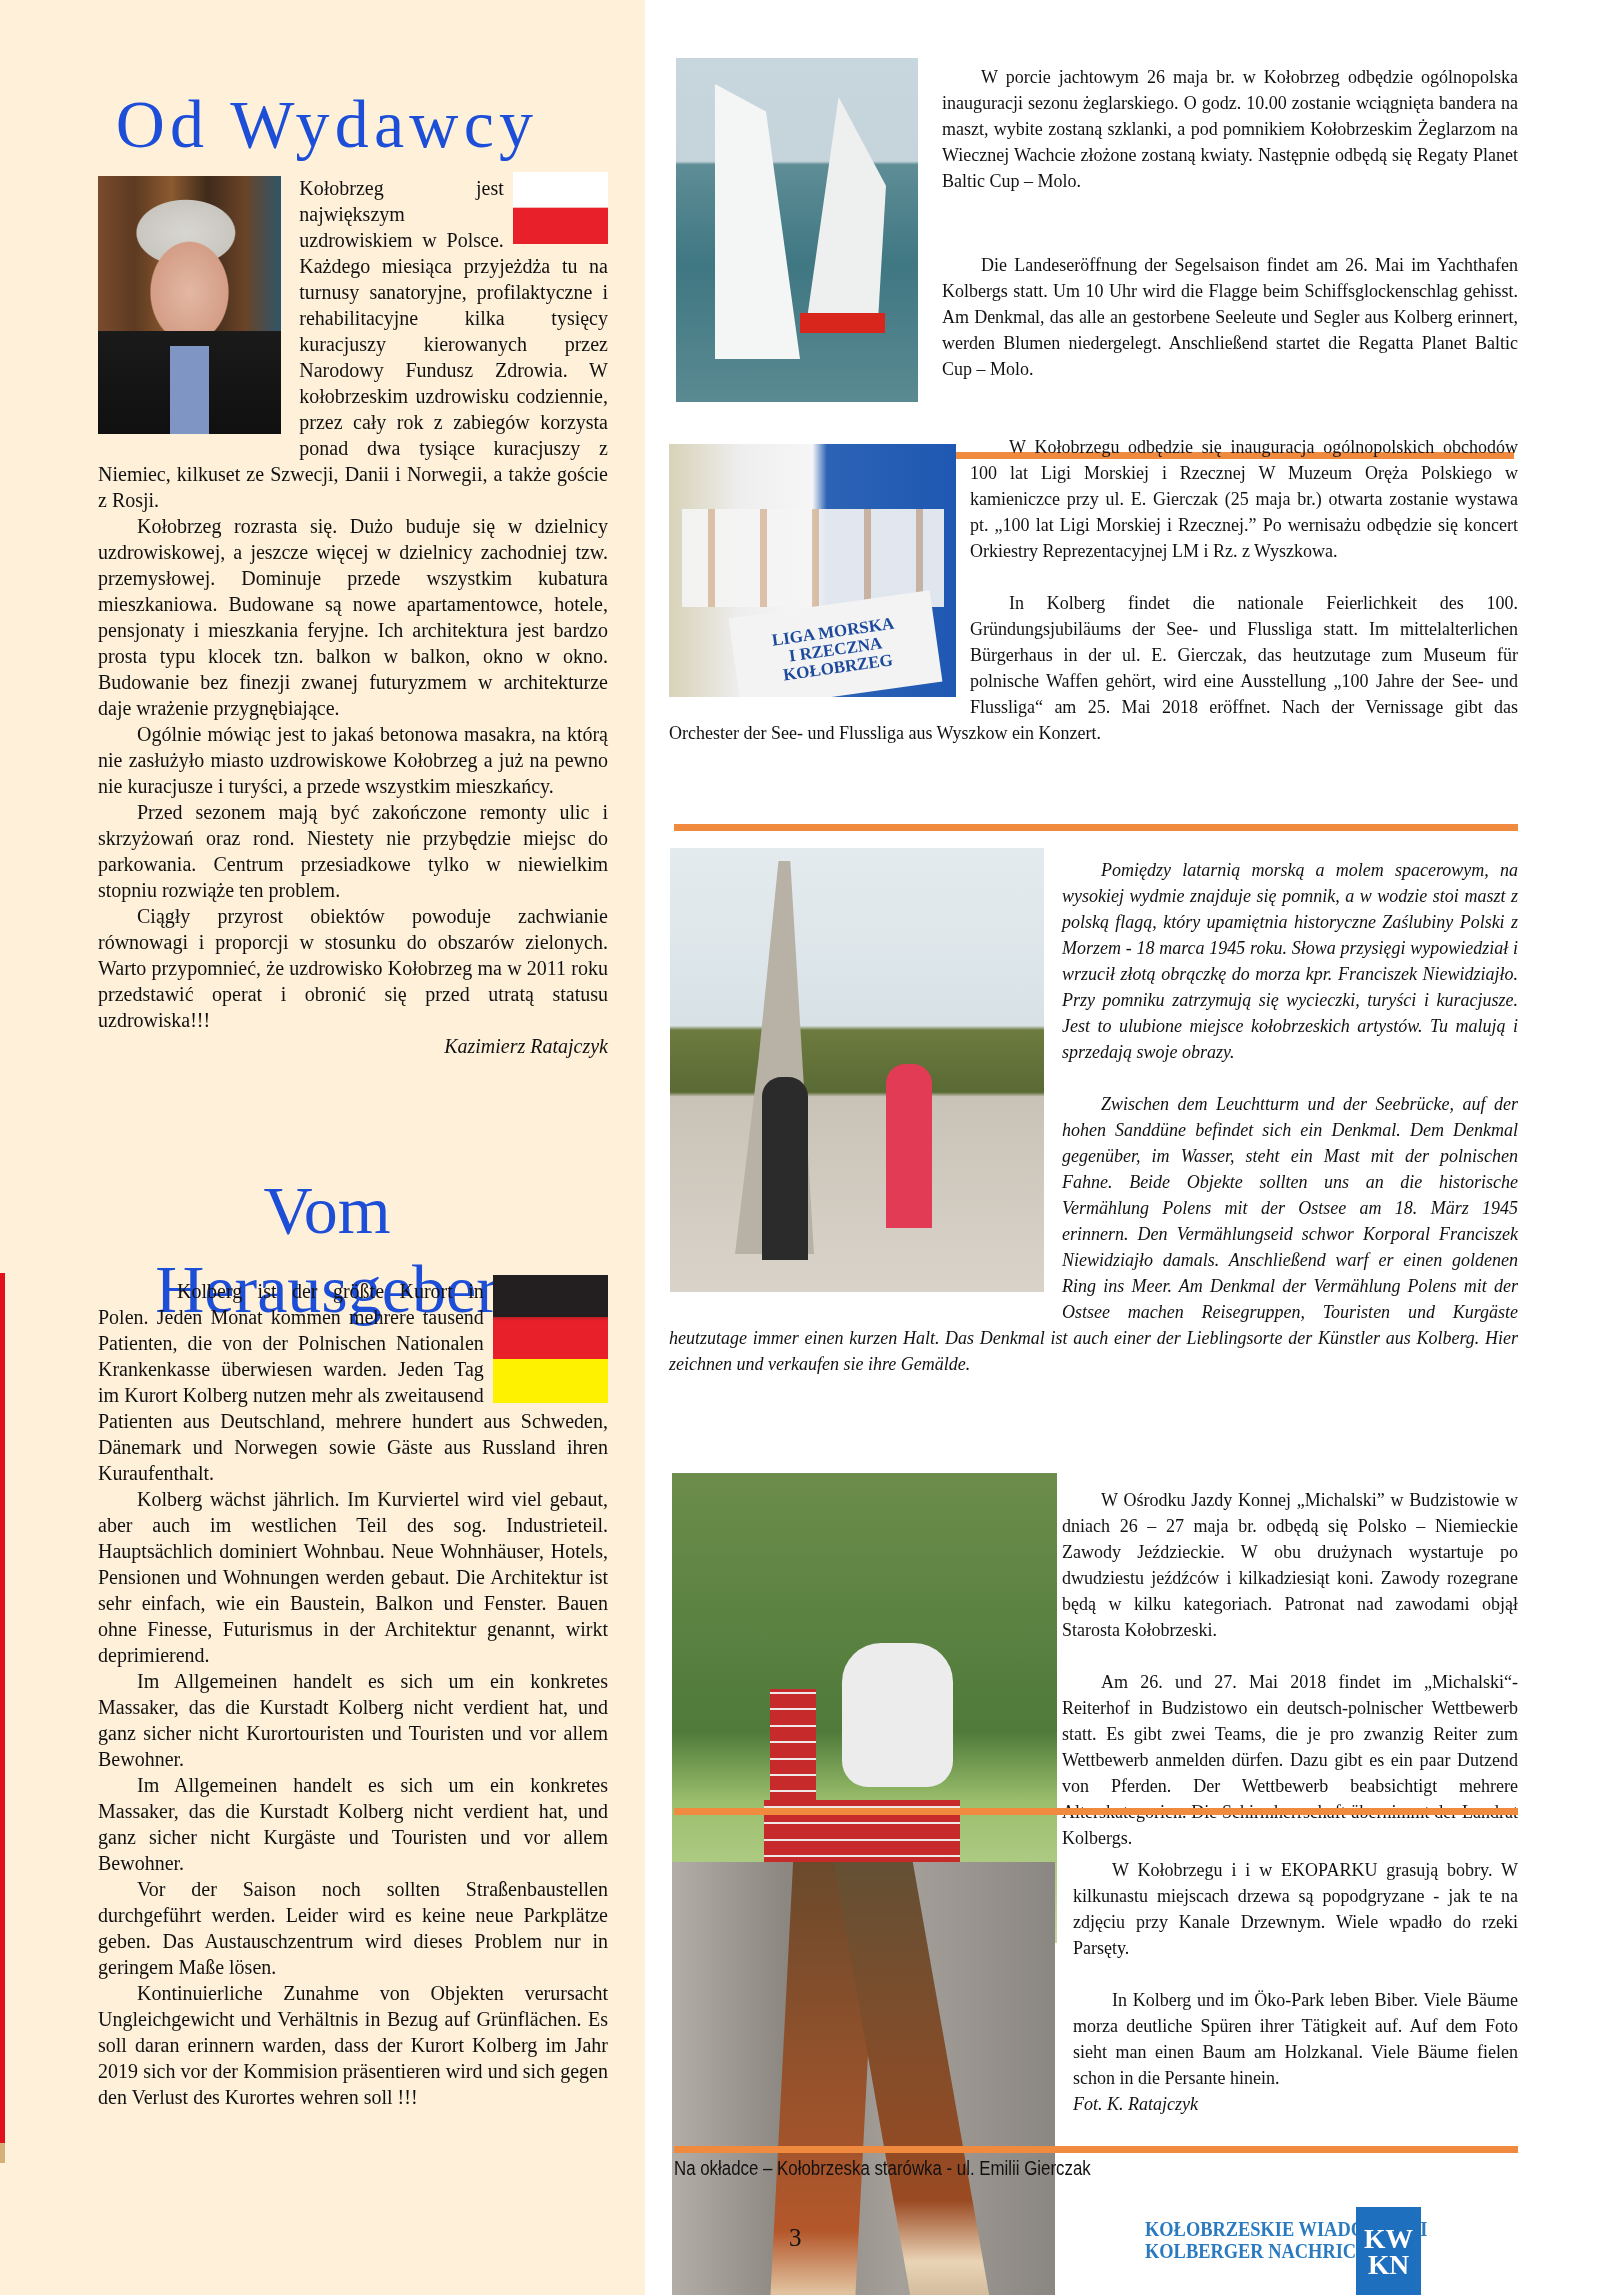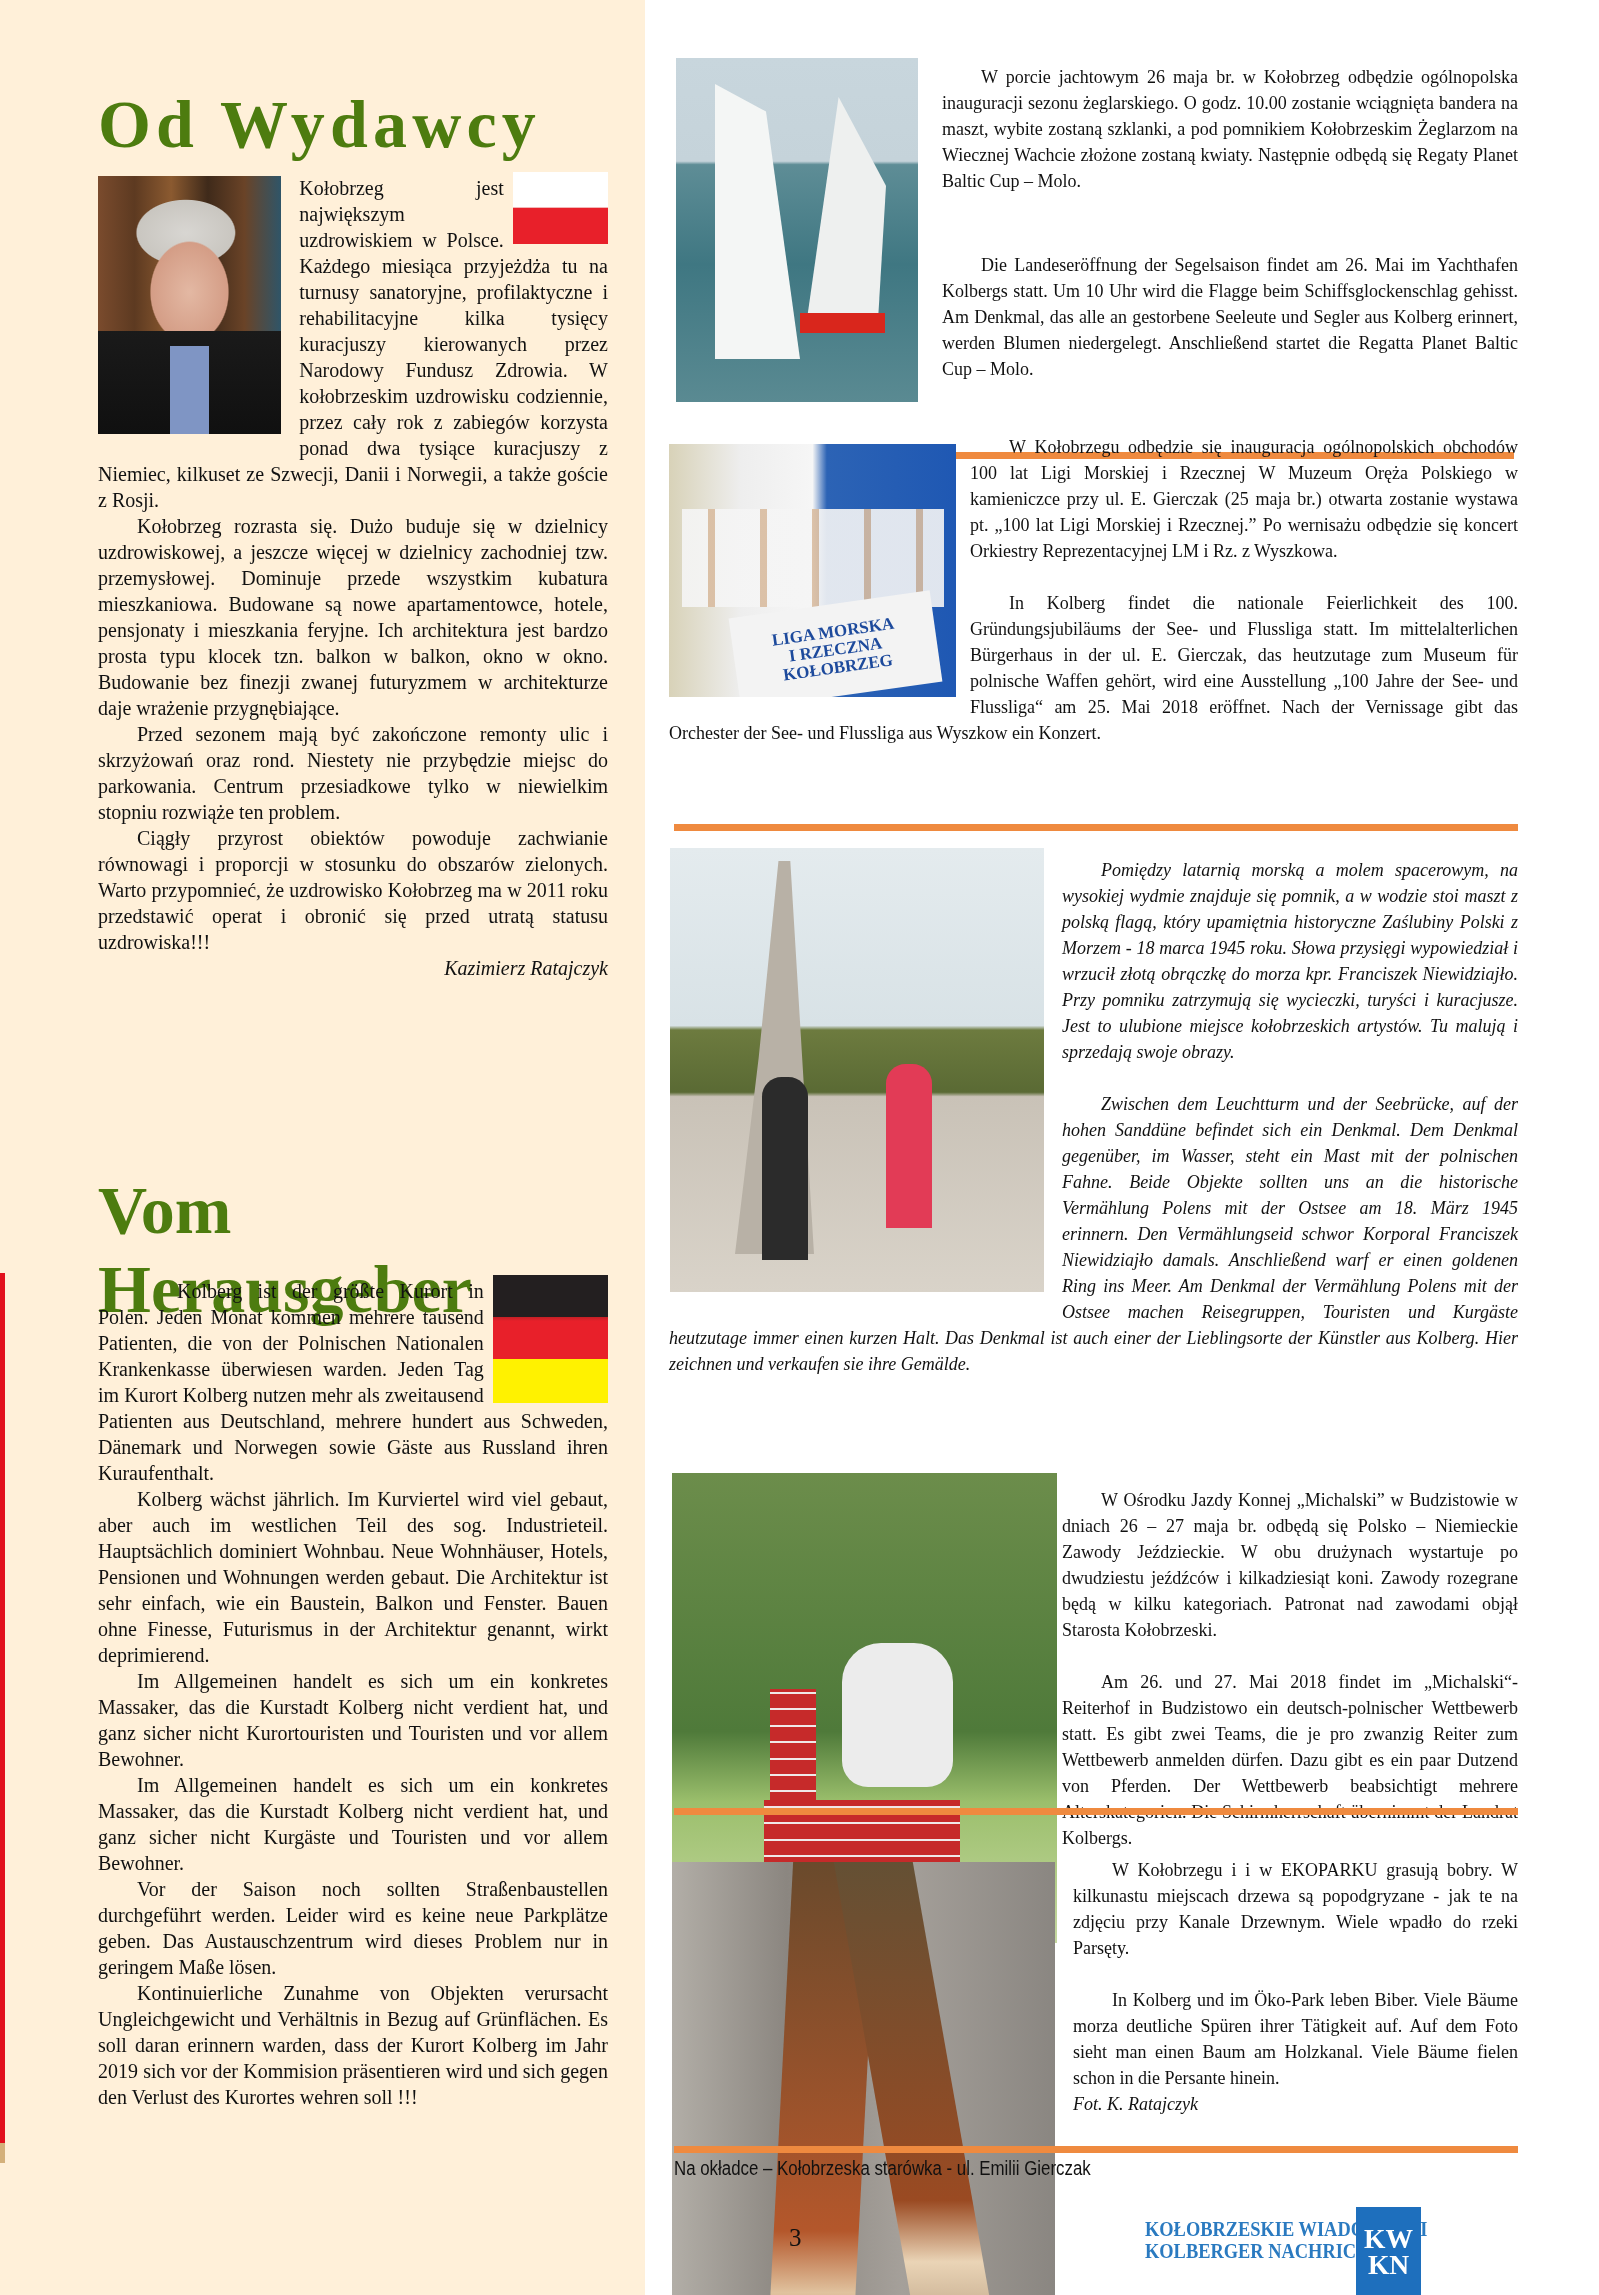--- a/index.html
+++ b/index.html
@@ -3,21 +3,21 @@
 <meta charset="utf-8">
 <style>
   * { box-sizing: border-box; margin: 0; padding: 0; }
   html, body { width: 1600px; height: 2295px; background: #ffffff; overflow: hidden; }
   body { position: relative; font-family: "Liberation Serif", "DejaVu Serif", serif; color: #111; }
 
   .left-col { position: absolute; left: 0; top: 0; width: 645px; height: 2295px; background: #fff0d9; }
   .edge-strip { position: absolute; left: 0; top: 1273px; width: 5.2px; height: 870px; background: #e2101c; }
   .edge-strip-gold { position: absolute; left: 0; top: 2143px; width: 5.2px; height: 19.6px; background: #d4b07a; }
 
-  .heading { position: absolute; color: #4d7c0f; font-family: "Liberation Serif", serif; font-weight: bold; }
+  .heading { position: absolute; color: #1d4ed8; font-family: "Liberation Serif", serif; font-weight: normal; text-align: center; }
   .h-pl { left: 98px; top: 85px; width: 458px; font-size: 68px; letter-spacing: 5.2px; }
   .h-de { left: 98px; top: 1171px; width: 458px; font-size: 68px; }
 
   .body-text { position: absolute; font-size: 20px; line-height: 26px; text-align: justify; hyphens: manual; }
   .body-text p { text-indent: 39px; }
   .body-text p.noindent { text-indent: 0; }
 
   .pl-text { left: 98px; top: 175px; width: 510px; }
   .de-text { left: 98px; top: 1278px; width: 510px; }
 
@@ -96,20 +96,21 @@
 <div class="edge-strip"></div>
 <div class="edge-strip-gold"></div>
 
 <h1 class="heading h-pl">Od Wydawcy</h1>
 
 <div class="body-text pl-text">
   <div class="portrait"></div>
   <div class="flag-pl"></div>
   <p class="noindent">Kołobrzeg jest największym uzdrowiskiem w Polsce. Każdego miesiąca przyjeżdża tu na turnusy sanatoryjne, profilaktyczne i rehabilitacyjne kilka tysięcy kuracjuszy kierowanych przez Narodowy Fundusz Zdrowia. W kołobrzeskim uzdrowisku codziennie, przez cały rok z zabiegów korzysta ponad dwa tysiące kuracjuszy z Niemiec, kilkuset ze Szwecji, Danii i Norwegii, a także goście z Rosji.</p>
   <p>Kołobrzeg rozrasta się. Dużo buduje się w dzielnicy uzdrowiskowej, a jeszcze więcej w dzielnicy zachodniej tzw. przemysłowej. Dominuje przede wszystkim kubatura mieszkaniowa. Budowane są nowe apartamentowce, hotele, pensjonaty i mieszkania feryjne. Ich architektura jest bardzo prosta typu klocek tzn. balkon w balkon, okno w okno. Budowanie bez finezji zwanej futuryzmem w architekturze daje wrażenie przygnębiające.</p>
+  <p>Ogólnie mówiąc jest to jakaś betonowa masakra, na którą nie zasłużyło miasto uzdrowiskowe Kołobrzeg a już na pewno nie kuracjusze i turyści, a przede wszystkim mieszkańcy.</p>
   <p>Przed sezonem mają być zakończone remonty ulic i skrzyżowań oraz rond. Niestety nie przybędzie miejsc do parkowania. Centrum przesiadkowe tylko w niewielkim stopniu rozwiąże ten problem.</p>
   <p>Ciągły przyrost obiektów powoduje zachwianie równowagi i proporcji w stosunku do obszarów zielonych. Warto przypomnieć, że uzdrowisko Kołobrzeg ma w 2011 roku przedstawić operat i obronić się przed utratą statusu uzdrowiska!!!</p>
   <p class="signature">Kazimierz Ratajczyk</p>
 </div>
 
 <h1 class="heading h-de">Vom Herausgeber</h1>
 
 <div class="body-text de-text">
   <div class="flag-de"></div>
   <p style="text-indent:79px">Kolberg ist der größte Kurort in Polen. Jeden Monat kommen mehrere tausend Patienten, die von der Polnischen Nationalen Krankenkasse überwiesen warden. Jeden Tag im Kurort Kolberg nutzen mehr als zweitausend Patienten aus Deutschland, mehrere hundert aus Schweden, Dänemark und Norwegen sowie Gäste aus Russland ihren Kuraufenthalt.</p>

